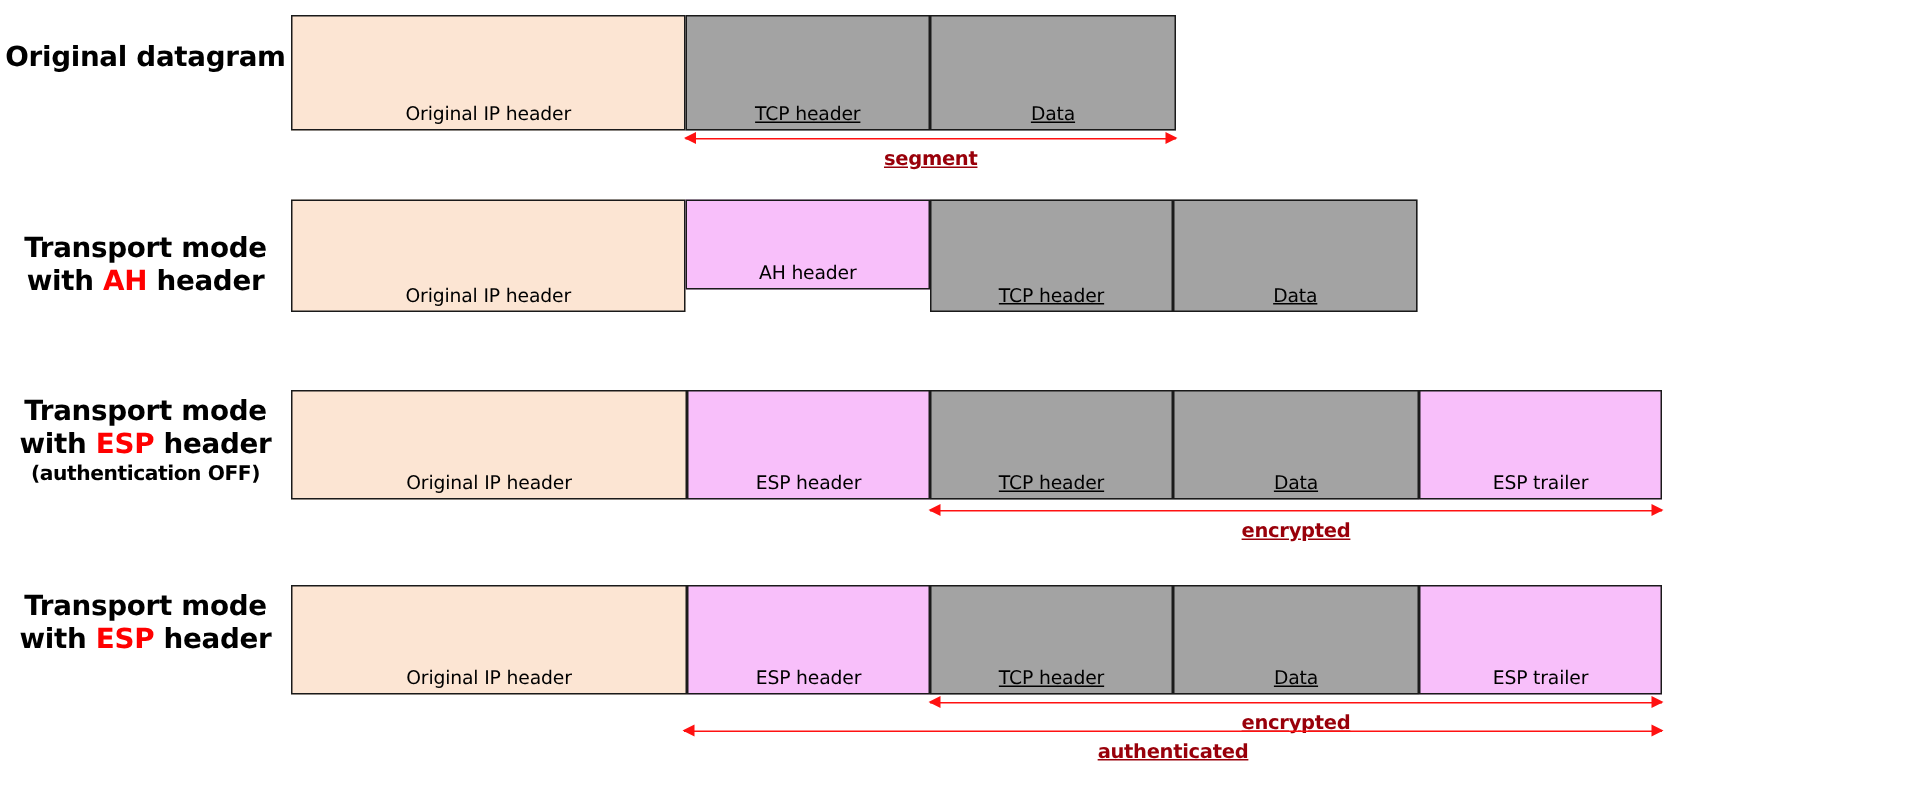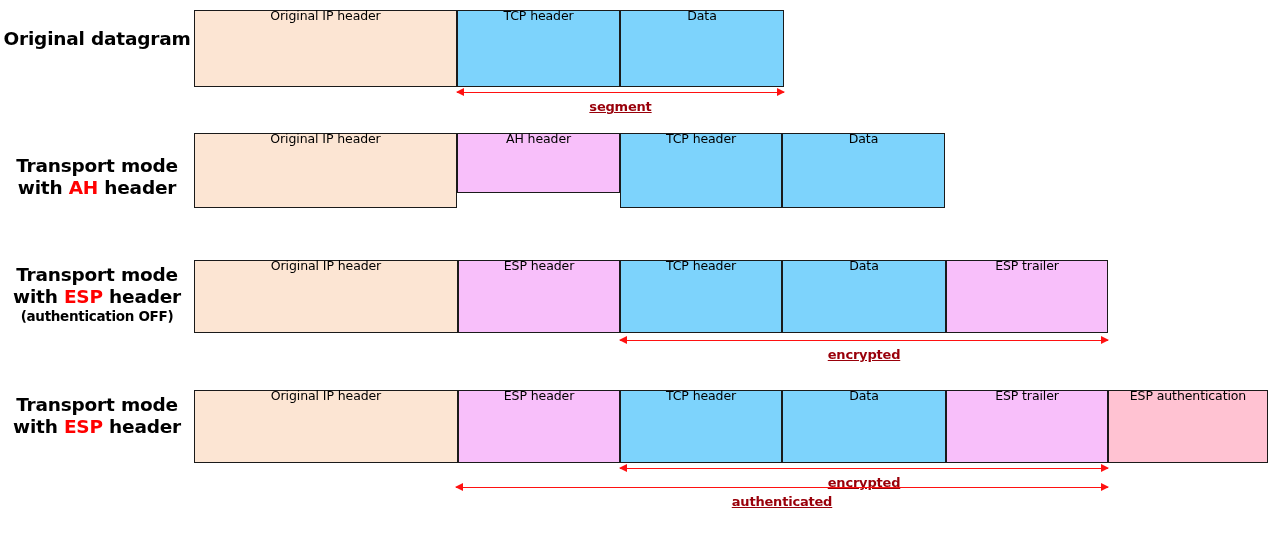--- a/index.html
+++ b/index.html
@@ -47,29 +47,29 @@
     margin-top: 1px;
   }
   .hl-red { color: #FF0000; }
 
   
   .field-box {
     position: absolute;
     box-sizing: border-box;
     border: 1.4px solid #1a1a1a;
     display: flex;
-    align-items: flex-start;
+    align-items: flex-end;
     justify-content: center;
     color: #000000;
     font-size: 12.5px;
     letter-spacing: -0.1px;
     white-space: nowrap;
   }
   .fill-peach   { background: #FCE5D3; }
-  .fill-yellow  { background: #7dd3fc; }
+  .fill-yellow  { background: #a3a3a3; text-decoration: underline; }
   .fill-magenta { background: #F8BFFA; }
   .fill-pink    { background: #FFC2D2; }
 
   
   .field-box .box-text {
     position: relative;
     top: -3px;
   }
 
   
@@ -184,23 +184,20 @@
     </div>
     <div class="field-box fill-yellow" style="left: 620px; width: 162px; top: 390px; height: 73px;">
       <span class="box-text">TCP header</span>
     </div>
     <div class="field-box fill-yellow" style="left: 782px; width: 164px; top: 390px; height: 73px;">
       <span class="box-text">Data</span>
     </div>
     <div class="field-box fill-magenta" style="left: 946px; width: 162px; top: 390px; height: 73px;">
       <span class="box-text">ESP trailer</span>
     </div>
-    <div class="field-box fill-pink" style="left: 1108px; width: 160px; top: 390px; height: 73px;">
-      <span class="box-text">ESP authentication</span>
-    </div>
     <div class="measure" style="left: 620px; width: 488px; top: 468px;">
       <div class="bar"></div>
       <div class="head left"></div>
       <div class="head right"></div>
       <div class="caption">encrypted</div>
     </div>
     <div class="measure" style="left: 456px; width: 652px; top: 487px;">
       <div class="bar"></div>
       <div class="head left"></div>
       <div class="head right"></div>

